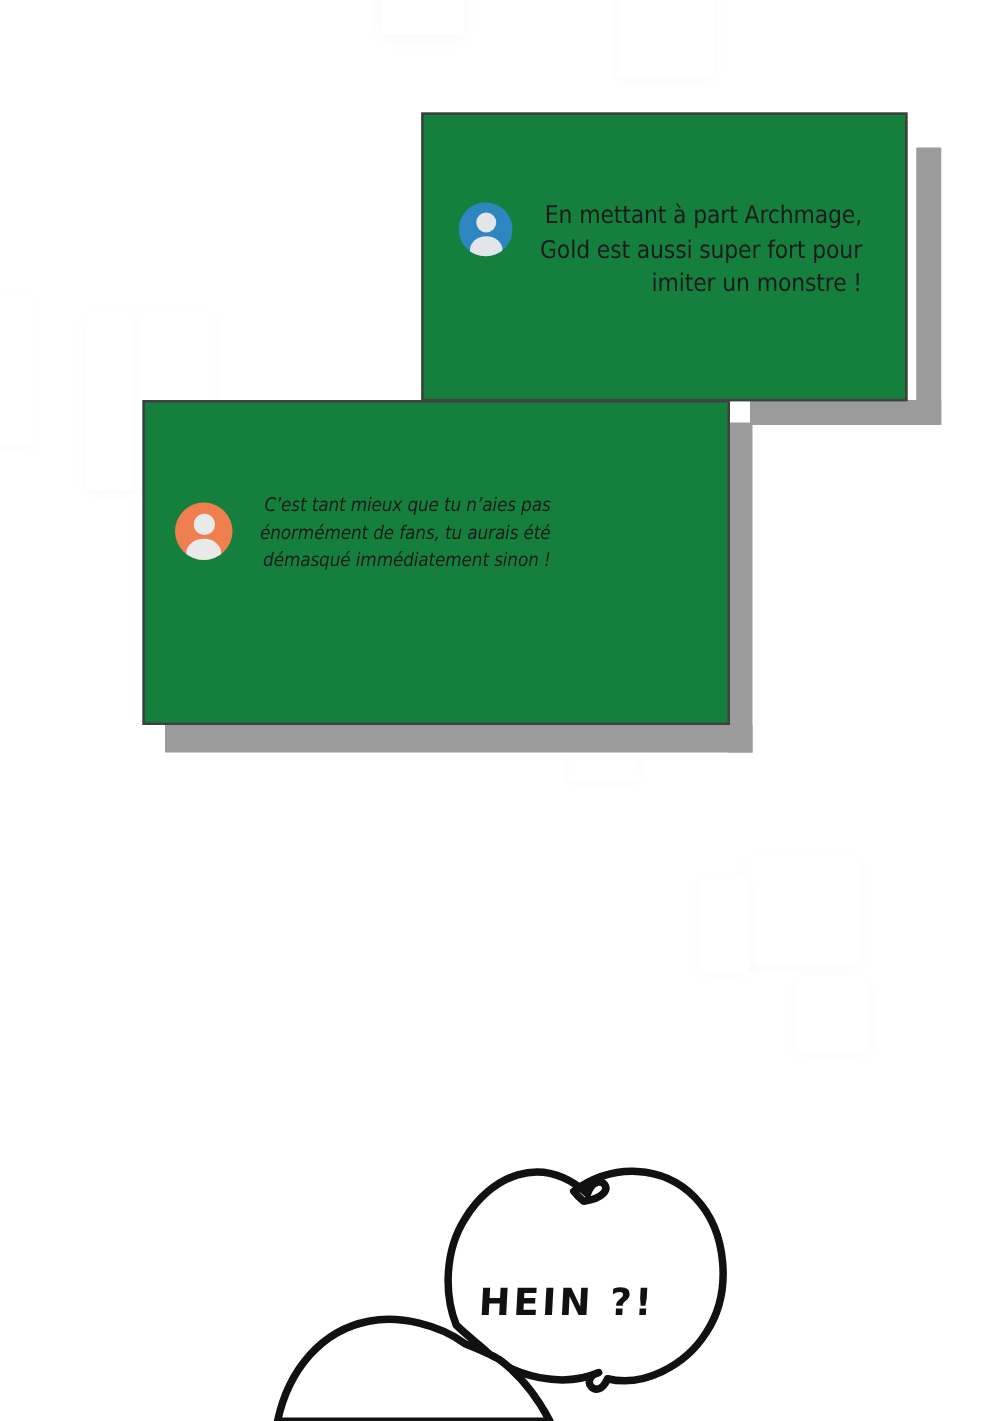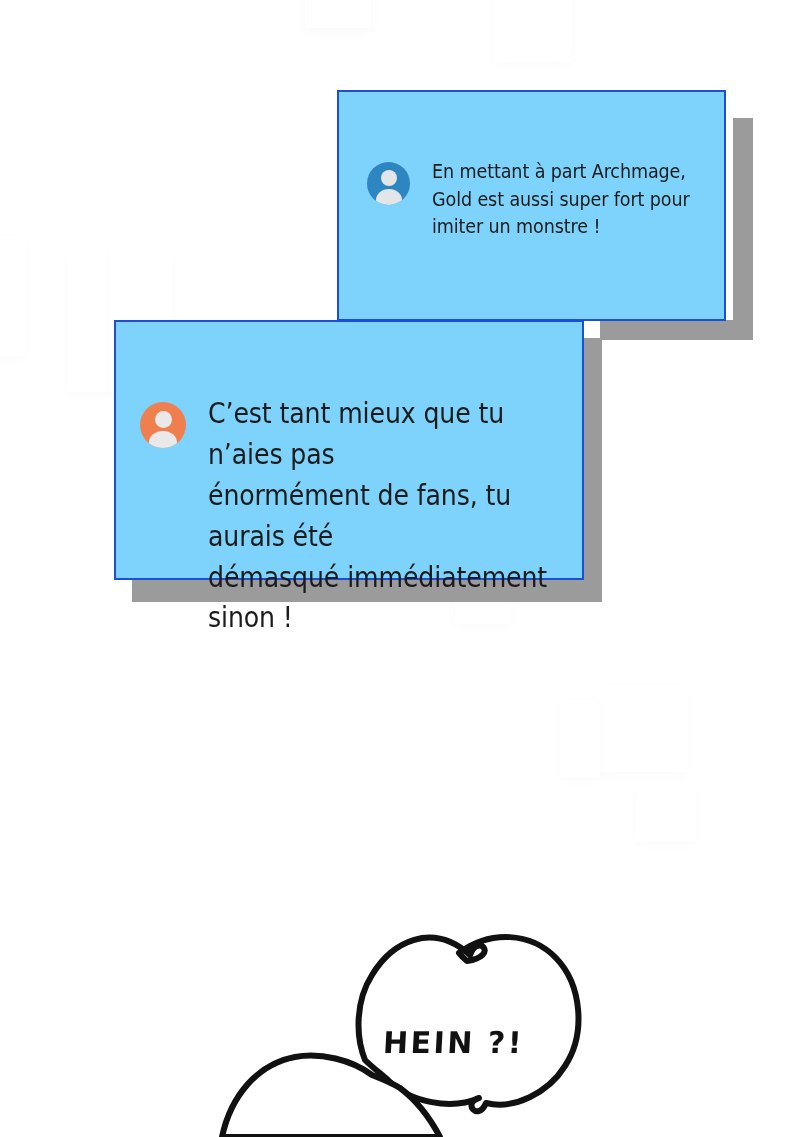--- a/index.html
+++ b/index.html
@@ -29,23 +29,24 @@
   .ghost.g-soft { box-shadow: 0 4px 14px rgba(0,0,0,0.030); }
   .ghost.g-faint { box-shadow: 0 3px 12px rgba(0,0,0,0.022); }
 
   
   .panel-shadow {
     position: absolute;
     background: #9b9b9b;
   }
   .panel {
     position: absolute;
-    background: #7dd3fc;
-    border: 2px solid #1d4ed8;
+    background: #15803d;
+    border: 2px solid #404040;
     box-sizing: border-box;
+    text-align: right;
   }
   .panel-inner {
     display: flex;
     align-items: flex-start;
     gap: 22px;
   }
 
   
   .avatar {
     position: relative;
@@ -70,23 +71,24 @@
     font-stretch: condensed;
     color: #1b1b1b;
     white-space: pre-line;
   }
   .msg-a .msg-text {
     font-size: 19.5px;
     line-height: 1.42;
     letter-spacing: -0.1px;
   }
   .msg-b .msg-text {
-    font-size: 28px;
+    font-size: 15px;
     line-height: 1.46;
     letter-spacing: -0.1px;
+    font-style: italic;
   }
 
   
   #balloons {
     position: absolute;
     left: 0;
     top: 0;
     width: 800px;
     height: 1137px;
     pointer-events: none;

